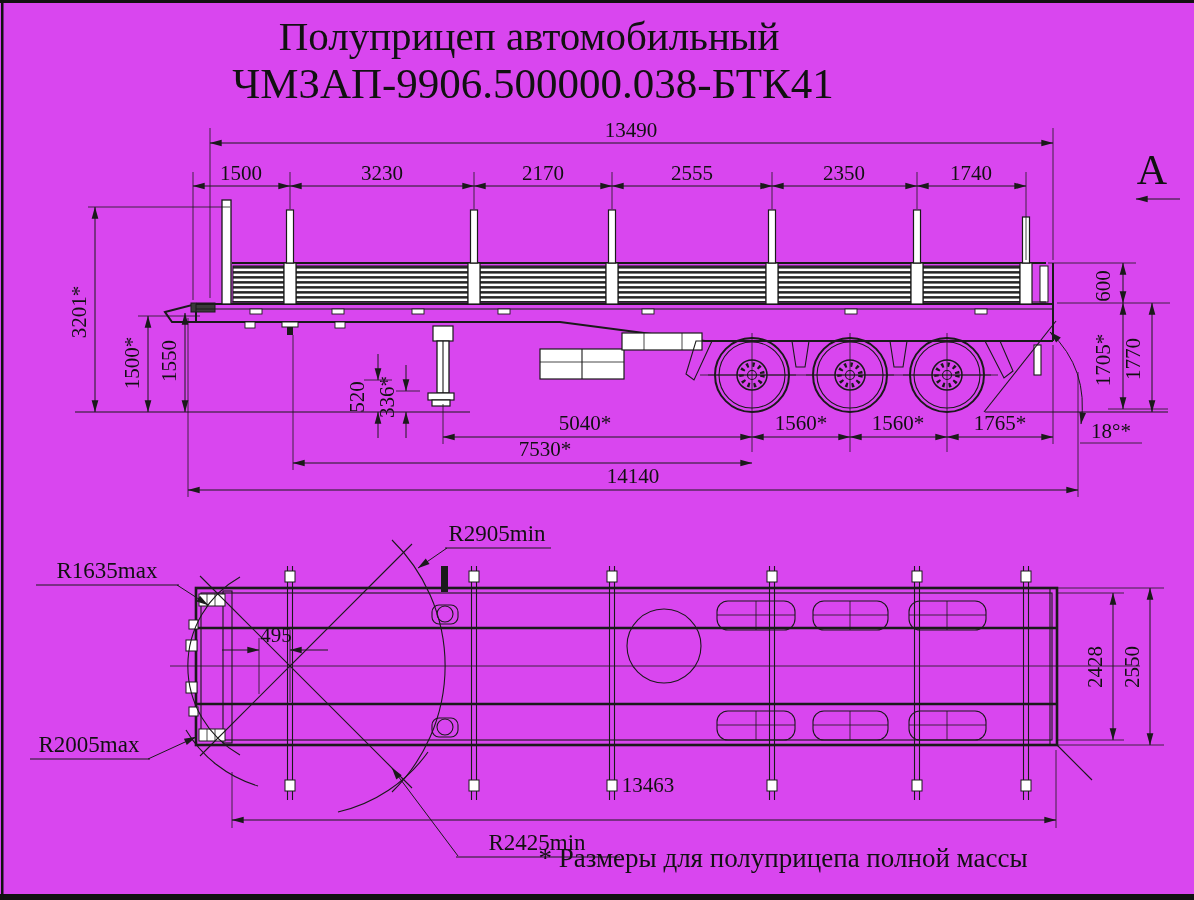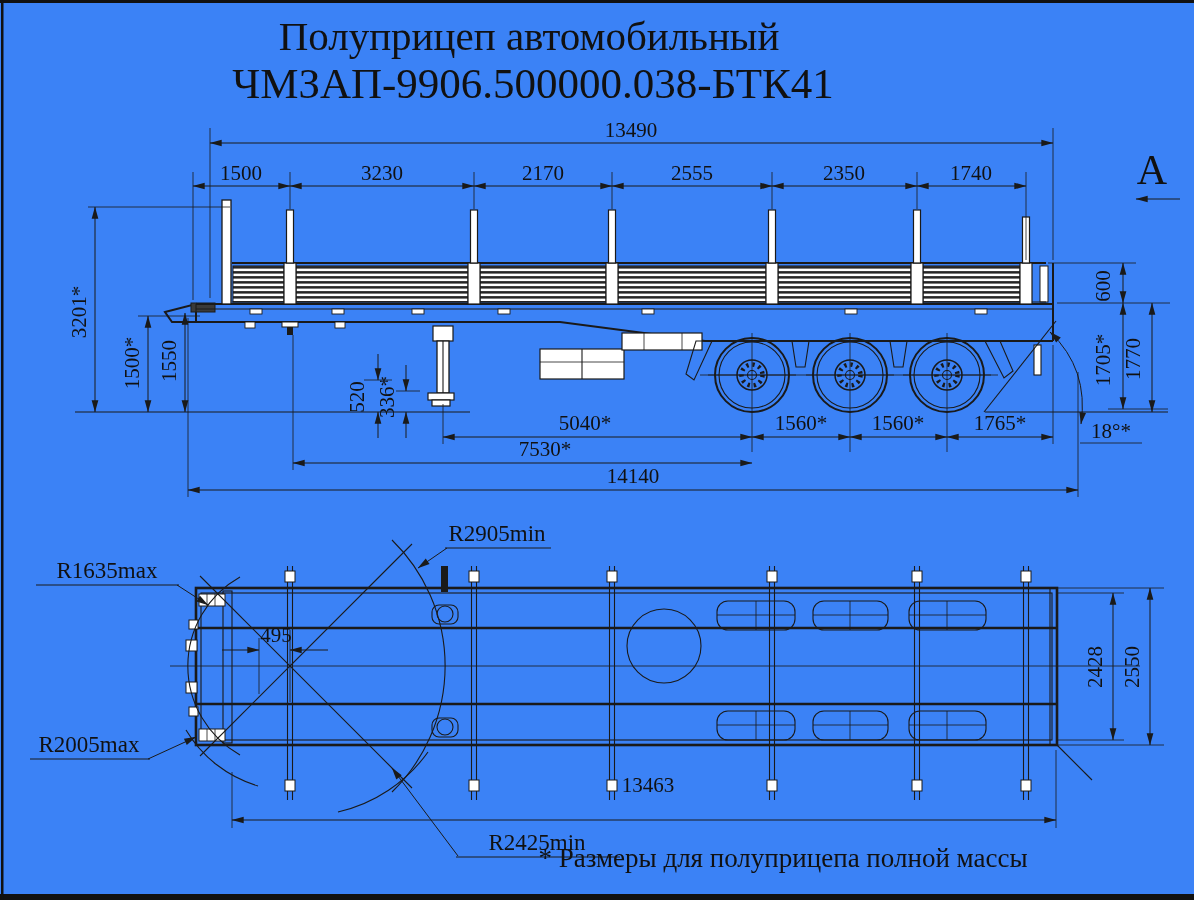--- a/index.html
+++ b/index.html
@@ -1,16 +1,16 @@
 <!DOCTYPE html>
 <html><head>
 <meta charset="utf-8">
 <style>
   html,body{margin:0;padding:0;background:#e8e8e8;}
-  .page{position:relative;width:1194px;height:900px;background:#3b82f6;overflow:hidden;
+  .page{position:relative;width:1194px;height:900px;background:#d946ef;overflow:hidden;
         font-family:"Liberation Serif", serif;}
   svg{position:absolute;left:0;top:0;}
   svg text{fill:#111;font-family:"Liberation Serif", serif;}
   .ln{stroke:#1a1a1a;fill:none;}
   .w05{stroke-width:0.8;} .w1{stroke-width:1.1;} .w2{stroke-width:2;} .w3{stroke-width:2.6;}
   .dim{stroke:#1a1a1a;stroke-width:1;fill:none;}
   .dimtxt{font-size:21px;}
   .radtxt{font-size:23px;}
   .fillw{fill:#fff;stroke:#1a1a1a;}
 </style>

